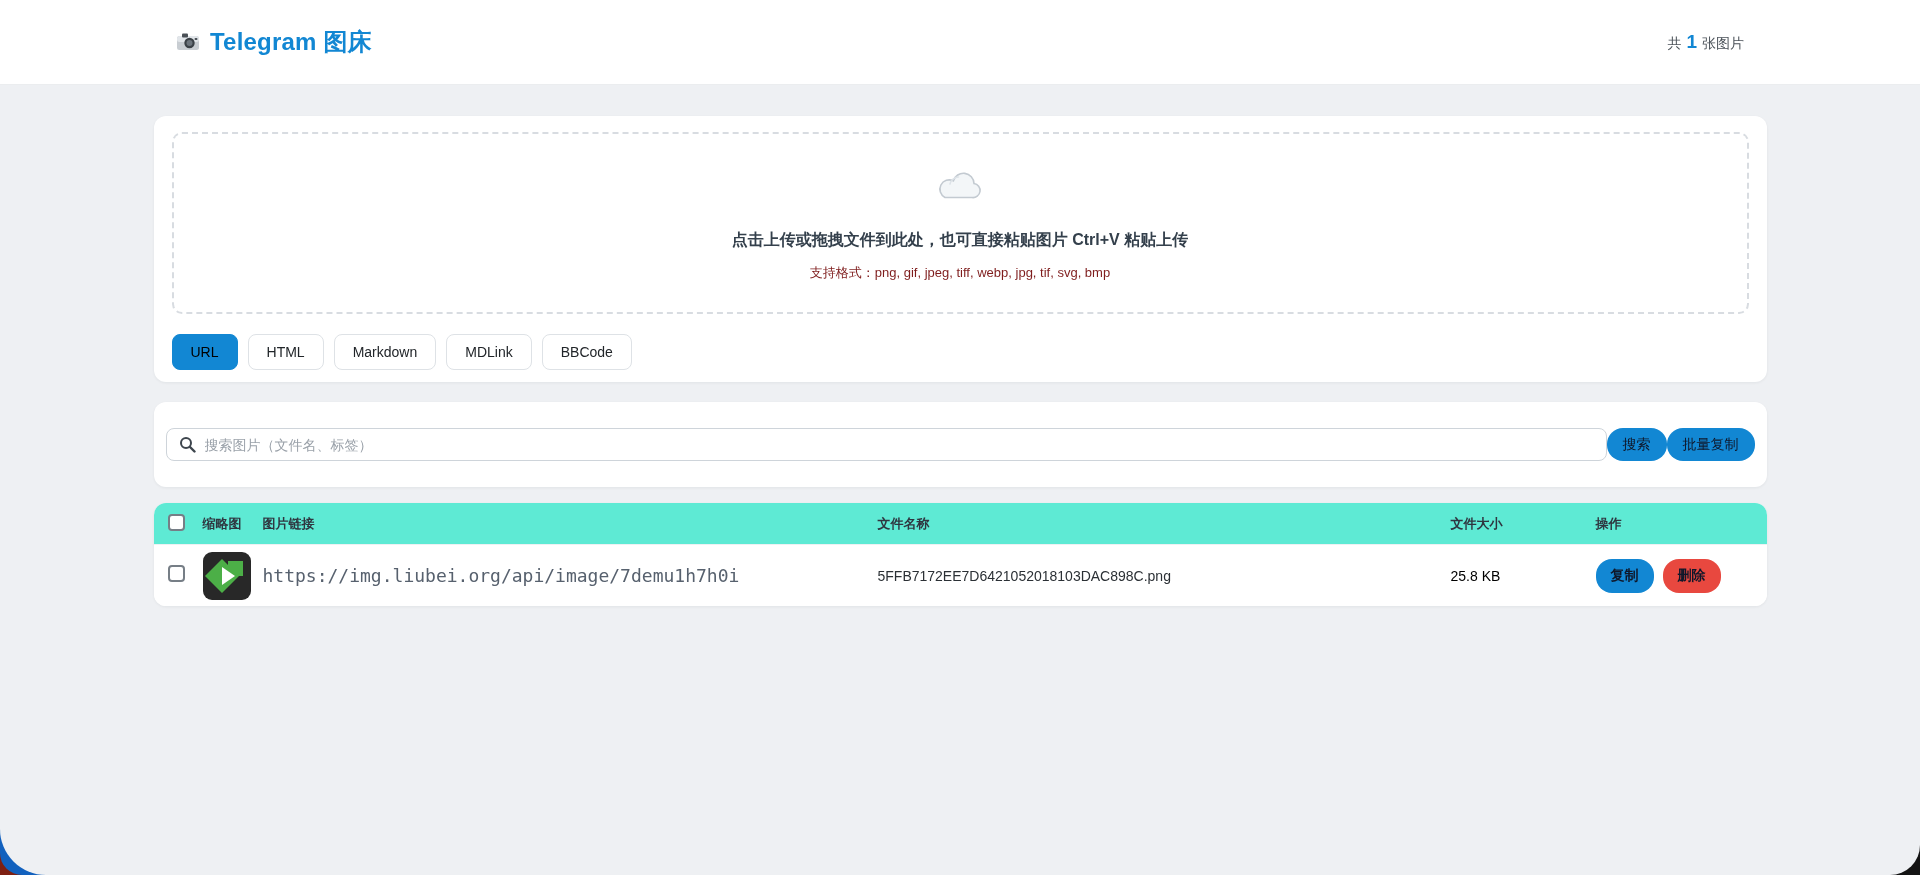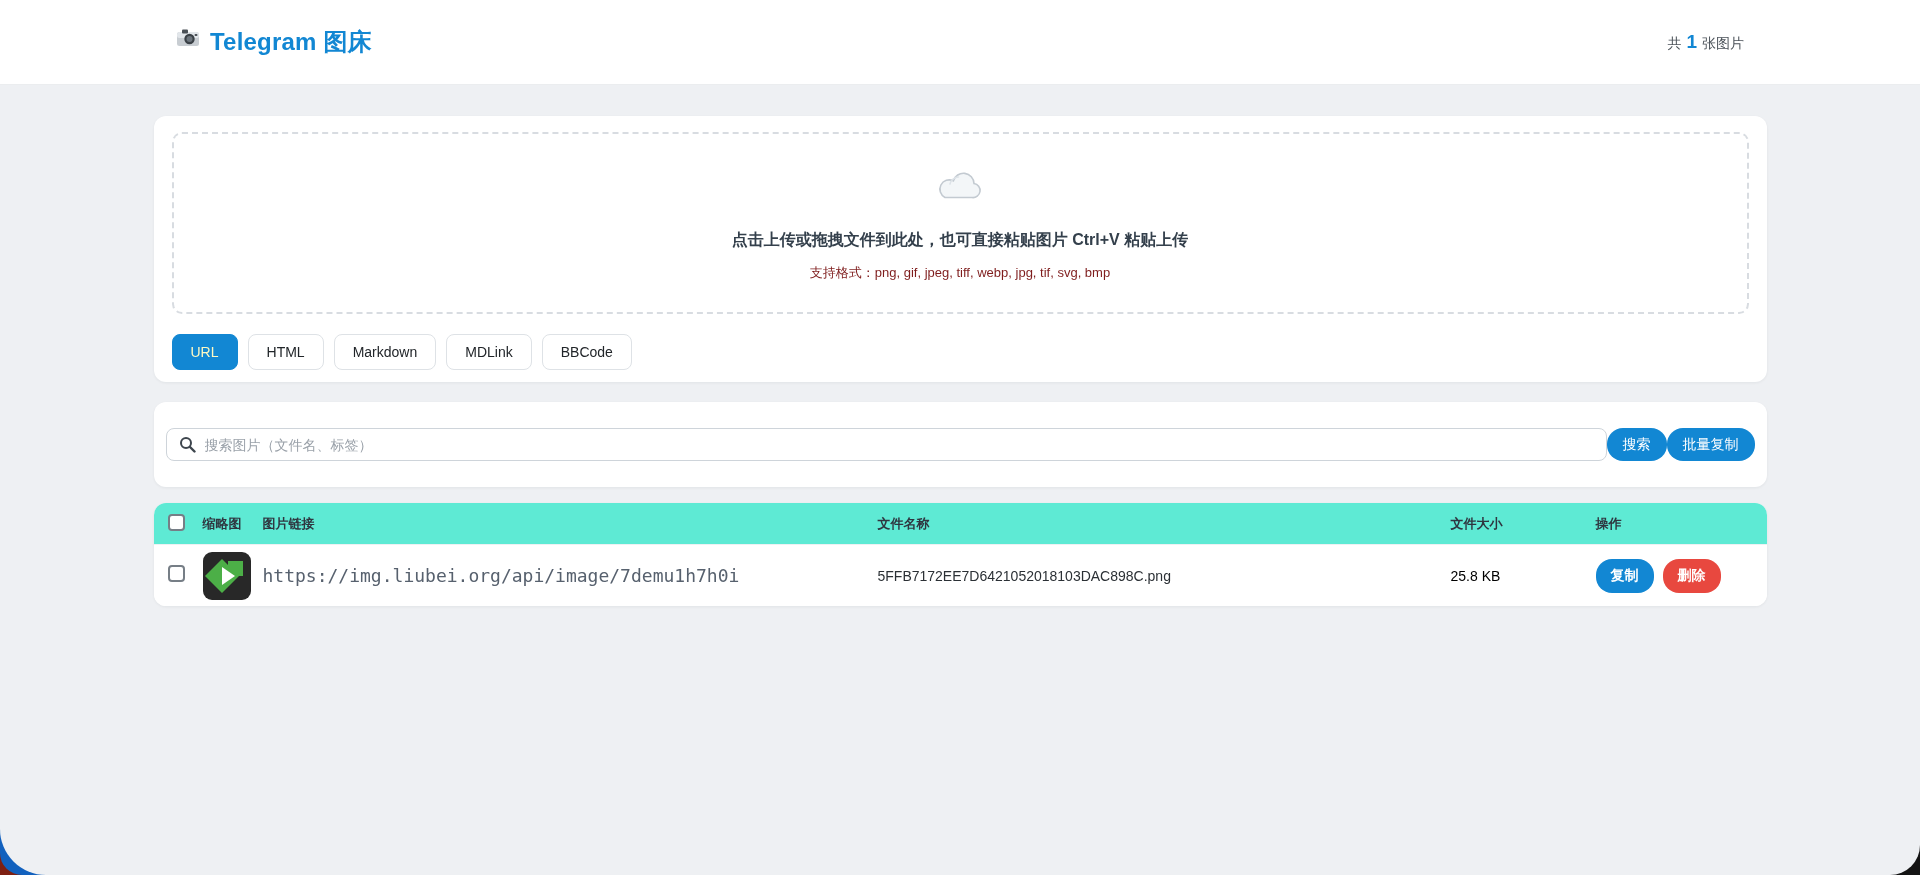--- a/index.html
+++ b/index.html
@@ -18,21 +18,21 @@
     border-bottom-left-radius:46px;
     border-bottom-right-radius:30px;
     overflow:hidden;
   }
   
   .app-header {
     height:85px; background:#ffffff; border-bottom:1px solid #ebedef;
     display:flex; align-items:center; justify-content:space-between;
     padding:0 176px;
   }
-  .logo { display:flex; align-items:flex-start; gap:10px; }
+  .logo { display:flex; align-items:center; gap:10px; }
   .logo h1 { font-size:24px; font-weight:bold; color:#1287d3; letter-spacing:.2px; }
   .cam { width:24px; height:24px; display:inline-block; }
   .img-count { font-size:14px; color:#4a5158; display:flex; align-items:baseline; gap:5px; }
   .img-count .num { color:#1287d3; font-weight:bold; font-size:19px; }
 
   
   .card {
     width:1613px; margin:0 auto; background:#ffffff; border-radius:12px;
     box-shadow:0 1px 3px rgba(20,30,40,.06);
   }
@@ -43,34 +43,34 @@
   }
   .cloud { width:48px; height:34px; display:inline-block; }
   .upload-hint { margin-top:24px; font-size:16px; font-weight:bold; color:#34404c; }
   .upload-formats { margin-top:13px; font-size:13px; color:#7f1d1d; }
 
   .tabs { display:flex; gap:10px; margin-top:20px; }
   .tab-btn {
     font-family:inherit; font-size:14px; color:#212529; background:#fff;
     border:1px solid #dee2e6; border-radius:8px; padding:9px 18px; cursor:pointer;
   }
-  .tab-btn.active { background:#1287d3; border-color:#1287d3; color:#fef9c3;text-align:right; }
+  .tab-btn.active { background:#1287d3; border-color:#1287d3; color:#000000;text-align:right; }
 
   
   .search-card { margin-top:20px; padding:26px 12px; display:flex; align-items:center; }
   .search-wrap { position:relative; flex:1; }
   .search-wrap .mag { position:absolute; left:13px; top:8px; width:17px; height:17px; }
   .search-input {
     width:100%; height:33px; border:1px solid #ced4da; border-radius:8px;
     padding:0 14px 0 38px; font-size:14px; color:#343a40; font-family:inherit; outline:none;
   }
   .search-input::placeholder { color:#9aa1a9; }
   .btn {
     font-family:inherit; font-size:14px; border:none; border-radius:16px;
-    cursor:pointer; color:#ffffff; height:33px; padding:0 16px; white-space:nowrap;
+    cursor:pointer; color:#0f172a; height:33px; padding:0 16px; white-space:nowrap;
   }
   .btn-blue { background:#1287d3; }
   .btn-red  { background:#e8483f; }
 
   
   .table-card { margin-top:16px; overflow:hidden; padding-bottom:0; }
   .t-row {
     display:grid;
     grid-template-columns:37px 60px 615px 573px 145px 1fr;
     align-items:center; padding-left:12px;

